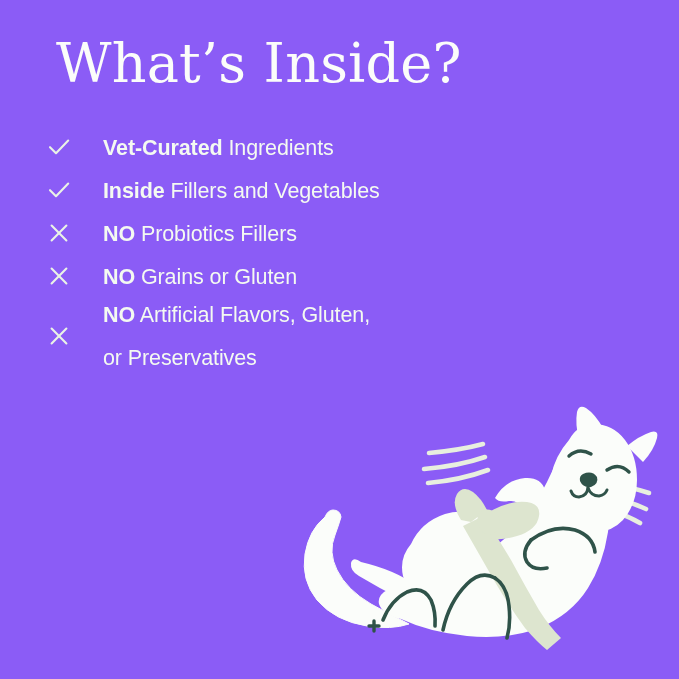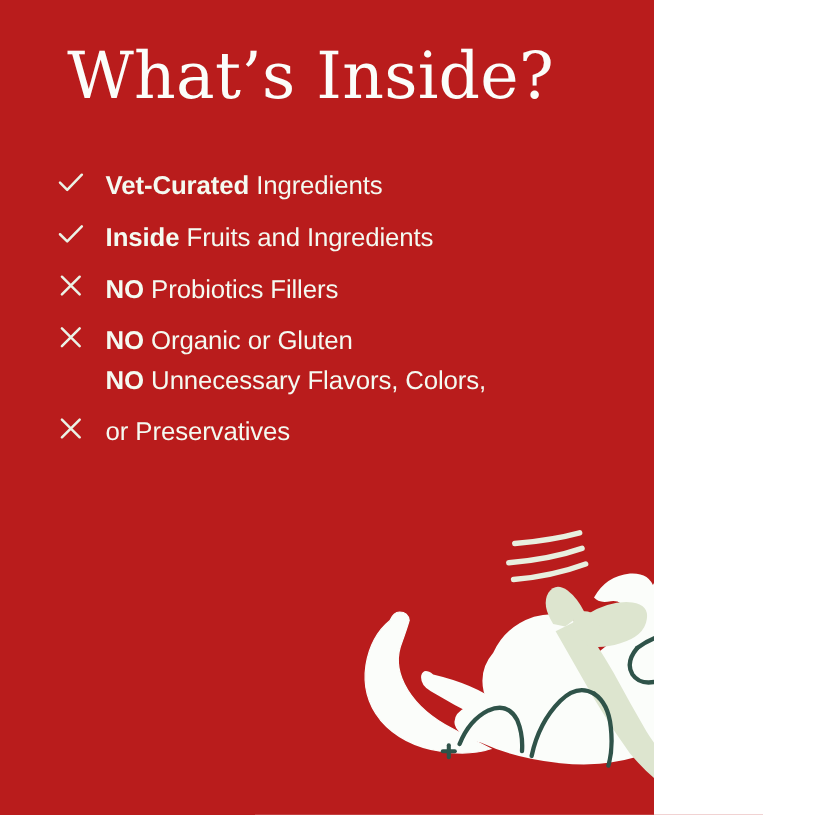--- a/index.html
+++ b/index.html
@@ -8,23 +8,23 @@
     padding: 0;
   }
   body {
     width: 679px;
     height: 679px;
     overflow: hidden;
     font-family: "Liberation Sans", sans-serif;
   }
   #panel {
     position: relative;
-    width: 545px;
+    width: 679px;
     height: 679px;
-    background: #b91c1c;
+    background: #8b5cf6;
     overflow: hidden;
   }
 
   
   #page-title {
     position: absolute;
     left: 56px;
     top: 34px;
     font-family: "DejaVu Serif", "Liberation Serif", serif;
     font-size: 54px;
@@ -38,23 +38,24 @@
   
   #feature-list {
     position: absolute;
     left: 46px;
     top: 126px;
     width: 560px;
   }
   .feature-row {
     position: relative;
     display: flex;
-    align-items: flex-end;
+    align-items: center;
     height: 43px;
     color: #f4faf1;
+    gap: 15px;
   }
   .feature-row.tall {
     height: 76px;
   }
   .row-icon {
     flex: 0 0 42px;
     width: 42px;
     height: 30px;
     display: block;
     margin-top: 3px;
@@ -113,21 +114,21 @@
       </span>
     </div>
 
     <div class="feature-row">
       <span class="row-icon">
         <svg viewBox="0 0 26 26" fill="none" xmlns="http://www.w3.org/2000/svg">
           <path d="M4 13.2 L10 19.2 L22.2 6.6" stroke="#eaf3e6" stroke-width="2.1" stroke-linecap="round" stroke-linejoin="round"></path>
         </svg>
       </span>
       <span class="row-text">
-        <span class="strong">Inside</span><span> Fruits and Ingredients</span>
+        <span class="strong">Inside</span><span> Fillers and Vegetables</span>
       </span>
     </div>
 
 
     <div class="feature-row">
       <span class="row-icon">
         <svg viewBox="0 0 26 26" fill="none" xmlns="http://www.w3.org/2000/svg">
           <path d="M5.6 5.6 L20.4 20.4 M20.4 5.6 L5.6 20.4" stroke="#eaf3e6" stroke-width="2.1" stroke-linecap="round"></path>
         </svg>
       </span>
@@ -136,32 +137,32 @@
       </span>
     </div>
 
     <div class="feature-row">
       <span class="row-icon">
         <svg viewBox="0 0 26 26" fill="none" xmlns="http://www.w3.org/2000/svg">
           <path d="M5.6 5.6 L20.4 20.4 M20.4 5.6 L5.6 20.4" stroke="#eaf3e6" stroke-width="2.1" stroke-linecap="round"></path>
         </svg>
       </span>
       <span class="row-text">
-        <span class="strong">NO</span><span> Organic or Gluten</span>
+        <span class="strong">NO</span><span> Grains or Gluten</span>
       </span>
     </div>
 
     <div class="feature-row tall">
       <span class="row-icon">
         <svg viewBox="0 0 26 26" fill="none" xmlns="http://www.w3.org/2000/svg">
           <path d="M5.6 5.6 L20.4 20.4 M20.4 5.6 L5.6 20.4" stroke="#eaf3e6" stroke-width="2.1" stroke-linecap="round"></path>
         </svg>
       </span>
       <span class="row-text">
-        <span class="strong">NO</span><span> Unnecessary Flavors, Colors,</span>
+        <span class="strong">NO</span><span> Artificial Flavors, Gluten,</span>
         <span class="line2">or Preservatives</span>
       </span>
     </div>
 
   </div>
 
   <div id="cat-illustration">
     <svg viewBox="0 0 396 275" xmlns="http://www.w3.org/2000/svg">
 
       <g stroke="#e8efdf" stroke-width="4.6" stroke-linecap="round" fill="none">

